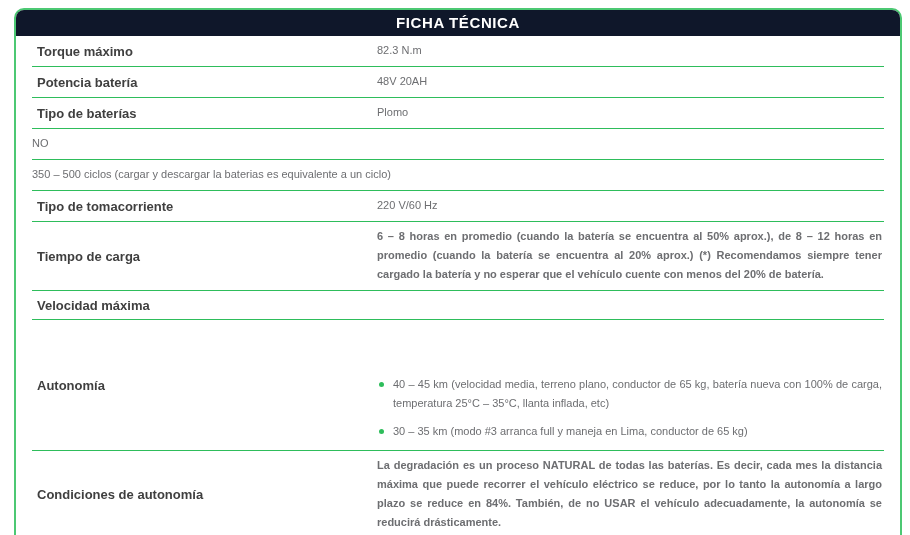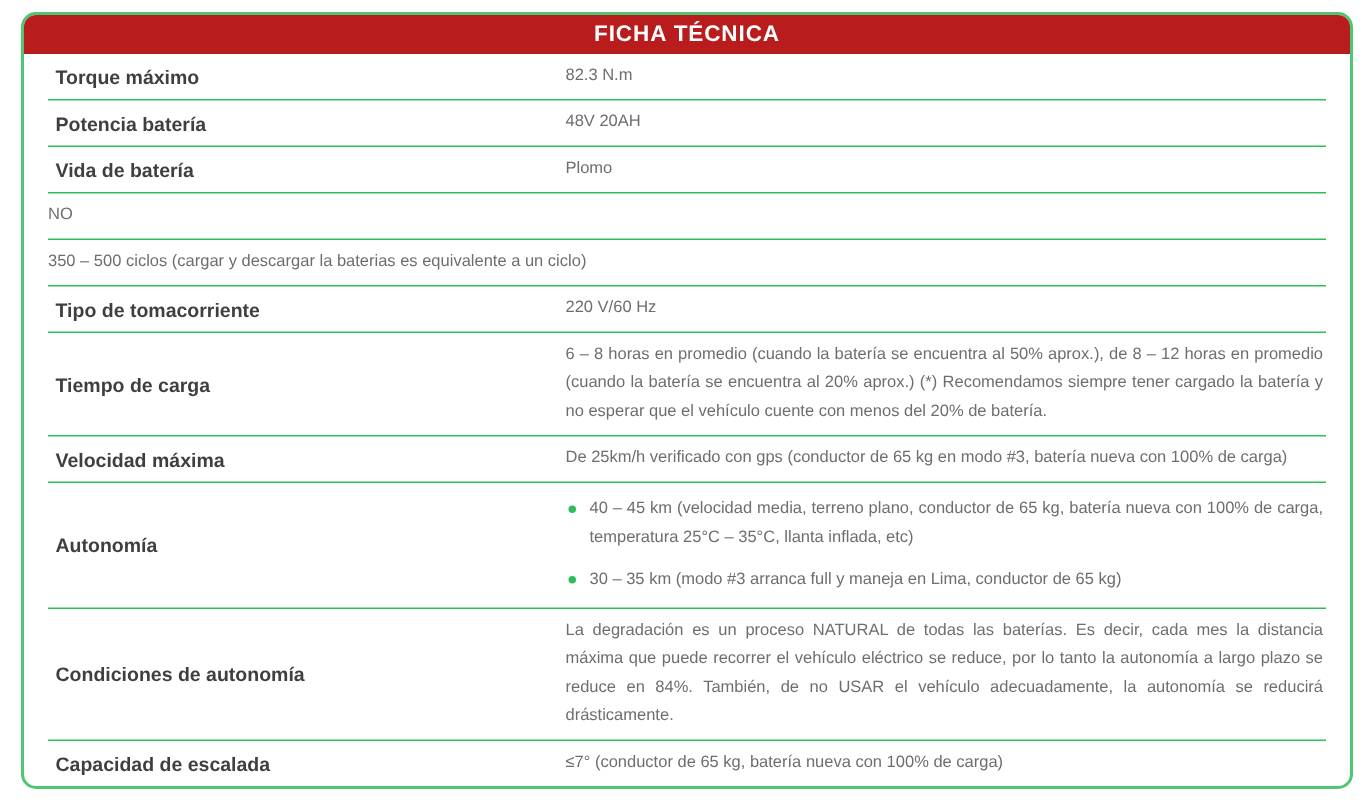--- a/index.html
+++ b/index.html
@@ -11,21 +11,21 @@
   .card {
     position: absolute;
     left: 14px; top: 8px;
     width: 888px;
     border: 2px solid #4cc873;
     border-radius: 10px;
     overflow: hidden;
     background: #ffffff;
   }
   .card-header {
-    background: #b91c1c;
+    background: #0f172a;
     color: #ffffff;
     text-align: center;
     font-weight: 700;
     font-size: 15px;
     letter-spacing: 0.6px;
     padding: 4px 0 5px 0;
   }
   .rows { padding: 0 16px; }
   .row {
     display: flex;
@@ -41,22 +41,22 @@
     padding: 5px 12px 5px 5px;
     line-height: 17px;
   }
   .row-value {
     flex: 1;
     color: #6d6e71;
     font-size: 11px;
     line-height: 19px;
     padding: 5px 2px 6px 0;
   }
-  .justify { text-align: justify; }
-  .bullet-list { display: flex; flex-direction: column; gap: 9px; padding: 3px 0; }
+  .justify { text-align: justify; font-weight: bold; }
+  .bullet-list { display: flex; flex-direction: column; gap: 9px; padding: 3px 0; margin-top: 47px; }
   .bullet { display: flex; }
   .bullet-dot {
     flex: 0 0 5px;
     width: 5px; height: 5px;
     border-radius: 50%;
     background: #2ebd5b;
     margin: 7px 9px 0 2px;
   }
   .bullet-text { flex: 1; text-align: justify; }
 </style>
@@ -73,21 +73,21 @@
       <div class="row-label">Torque máximo</div>
       <div class="row-value">82.3 N.m</div>
     </div>
 
     <div class="row">
       <div class="row-label">Potencia batería</div>
       <div class="row-value">48V 20AH</div>
     </div>
 
     <div class="row">
-      <div class="row-label">Vida de batería</div>
+      <div class="row-label">Tipo de baterías</div>
       <div class="row-value">Plomo</div>
     </div>
 
     <div class="row">
       <div class="row-value">NO</div>
     </div>
 
     <div class="row">
       <div class="row-value">350 – 500 ciclos (cargar y descargar la baterias es equivalente a un ciclo)</div>
     </div>
@@ -97,21 +97,20 @@
       <div class="row-value">220 V/60 Hz</div>
     </div>
 
     <div class="row">
       <div class="row-label">Tiempo de carga</div>
       <div class="row-value justify">6 – 8 horas en promedio (cuando la batería se encuentra al 50% aprox.), de 8 – 12 horas en promedio (cuando la batería se encuentra al 20% aprox.) (*) Recomendamos siempre tener cargado la batería y no esperar que el vehículo cuente con menos del 20% de batería.</div>
     </div>
 
     <div class="row">
       <div class="row-label">Velocidad máxima</div>
-      <div class="row-value justify">De 25km/h verificado con gps (conductor de 65 kg en modo #3, batería nueva con 100% de carga)</div>
     </div>
 
     <div class="row">
       <div class="row-label">Autonomía</div>
       <div class="row-value">
         <div class="bullet-list">
           <div class="bullet">
             <span class="bullet-dot"></span>
             <span class="bullet-text">40 – 45 km (velocidad media, terreno plano, conductor de 65 kg, batería nueva con 100% de carga, temperatura 25°C – 35°C, llanta inflada, etc)</span>
           </div>

